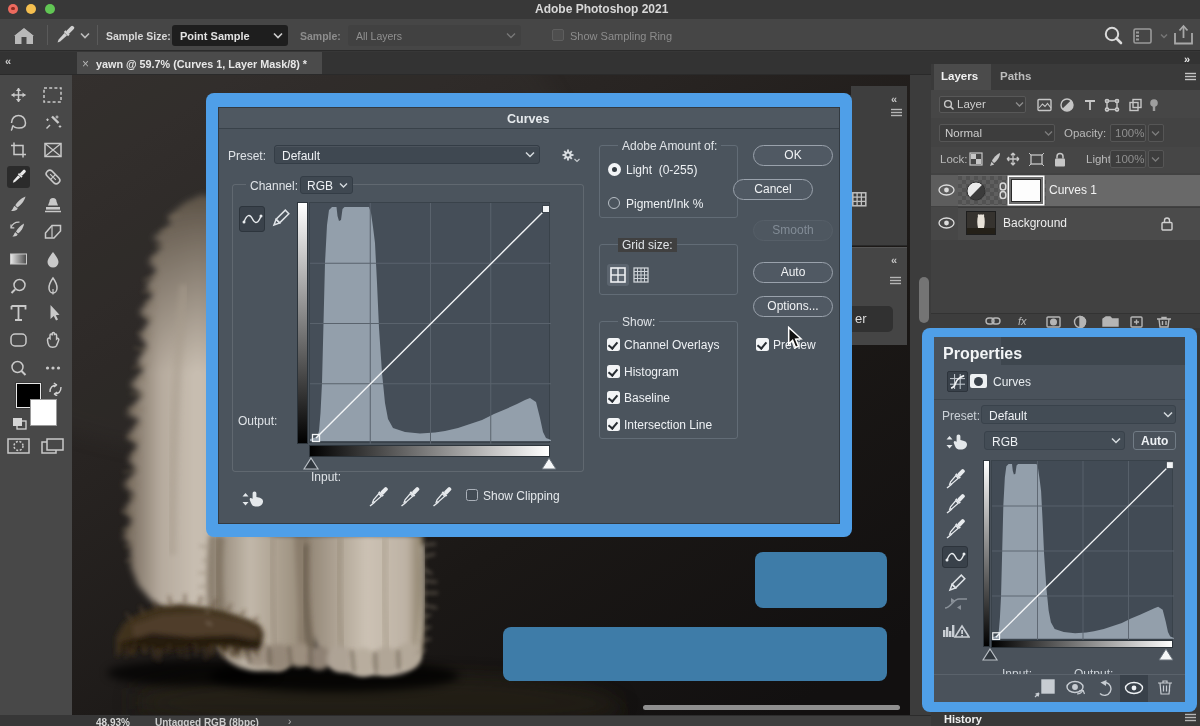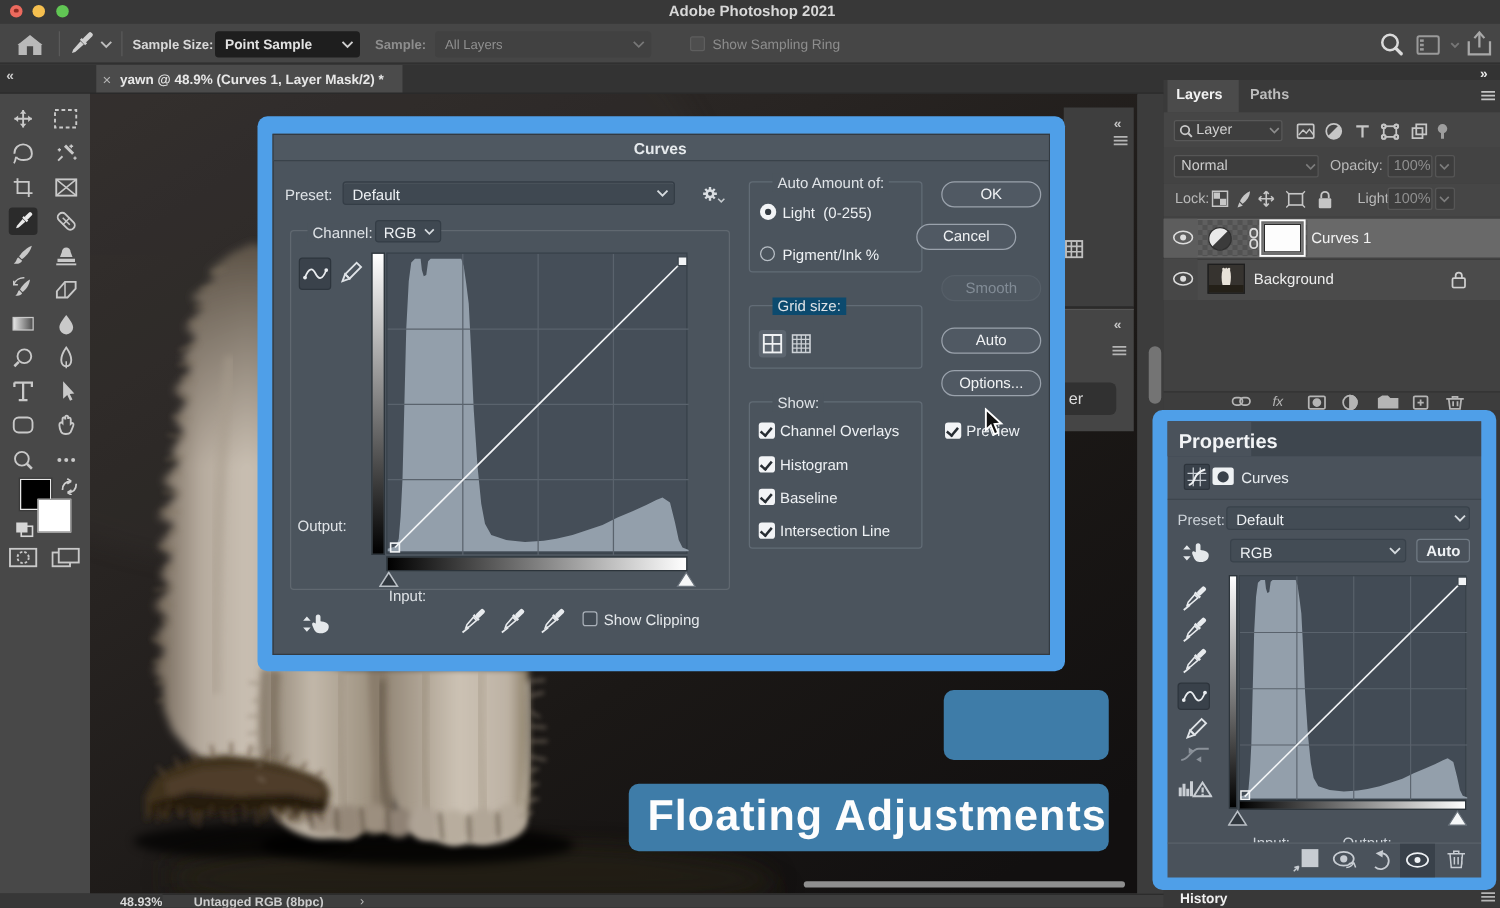--- a/index.html
+++ b/index.html
@@ -69,21 +69,21 @@
     <rect x="36" y="16.5" width="3" height="2" fill="#9a9a9a"></rect>
     <path d="M61 12.5 L64 15.5 L67 12.5" stroke="#767676" stroke-width="1.5" fill="none"></path>
     <path d="M75 11 L75 21.5 L92 21.5 L92 11" fill="none" stroke="#a8a8a8" stroke-width="1.8"></path>
     <line x1="83.5" y1="16" x2="83.5" y2="4.5" stroke="#a8a8a8" stroke-width="1.8"></line>
     <path d="M79.5 8.5 L83.5 4 L87.5 8.5" fill="none" stroke="#a8a8a8" stroke-width="1.8"></path>
   </svg>
 
   <div class="abs" style="left:0;top:52px;width:1200px;height:23px;background:#333333;"></div>
   <div class="abs" style="left:77px;top:52px;width:245px;height:23px;background:#4b4b4b;"></div>
   <div class="txt" style="left:82px;top:57px;font-size:12px;color:#b5b5b5;">×</div>
-  <div class="txt" style="left:96px;top:58px;font-size:10.8px;font-weight:bold;color:#e8e8e8;">yawn @ 48.9% (Curves 1, Layer Mask/2) *</div>
+  <div class="txt" style="left:96px;top:58px;font-size:10.8px;font-weight:bold;color:#e8e8e8;">yawn @ 59.7% (Curves 1, Layer Mask/8) *</div>
   <div class="txt" style="left:5px;top:55px;font-size:11px;font-weight:bold;color:#cccccc;">«</div>
   <div class="txt" style="left:1184px;top:53px;font-size:11px;font-weight:bold;color:#e8e8e8;">»</div>
   <div class="abs" style="left:0;top:74px;width:931px;height:2px;background:#2a2a2a;"></div>
 
   <div class="abs" style="left:0;top:75px;width:72px;height:640px;background:#484848;"></div>
   <svg class="abs" style="left:0;top:75px;" width="72" height="460" viewBox="0 0 72 460" fill="none" stroke="#c9c9c9" stroke-width="1.5">
 
     <g transform="translate(18.5,20)">
       <line x1="-7" y1="0" x2="7" y2="0"></line>
         <line x1="0" y1="-7" x2="0" y2="7"></line>
@@ -354,21 +354,20 @@
   <div class="abs" style="left:643px;top:705px;width:257px;height:5px;background:#8f8f8f;border-radius:2.5px;"></div>
 
   <div class="abs" style="left:0;top:715px;width:931px;height:11px;background:#3e3e3e;border-top:1px solid #2c2c2c;"></div>
   <div class="abs" style="left:0;top:715px;width:130px;height:11px;background:#373737;"></div>
   <div class="txt" style="left:96px;top:717px;font-size:10px;font-weight:bold;color:#d8d8d8;">48.93%</div>
   <div class="txt" style="left:155px;top:717px;font-size:10px;font-weight:bold;color:#cccccc;">Untagged RGB (8bpc)</div>
   <div class="txt" style="left:288px;top:716px;font-size:10px;color:#bbbbbb;">›</div>
 
   <div class="abs" style="left:755px;top:552px;width:132px;height:56px;background:#3e7ca8;border-radius:8px;"></div>
   <div class="abs" style="left:503px;top:627px;width:384px;height:54px;background:#3e7ca8;border-radius:8px;"></div>
-  <div class="txt" style="left:518px;top:634px;font-size:34.5px;font-weight:bold;color:#fdfdfd;letter-spacing:0.8px;">Floating Adjustments</div>
 
   <div class="abs" style="left:206px;top:93px;width:646px;height:444px;background:#4f9fe8;border-radius:8px;"></div>
   <div id="dlg" class="abs" style="left:218px;top:107px;width:622px;height:417px;background:#4b545d;border:1px solid #333a41;">
     
     <div class="abs" style="left:0;top:0;width:620px;height:21px;background:#4f5861;border-bottom:1px solid #39424a;"></div>
     <div class="txt" style="left:288px;top:4px;font-size:12.5px;font-weight:bold;color:#e6eaed;">Curves</div>
     
     <div class="txt" style="left:9px;top:41px;font-size:12px;color:#dfe3e7;">Preset:</div>
     <div class="abs" style="left:55px;top:37px;width:266px;height:19px;background:#3f4851;border:1px solid #343d46;border-radius:3px;box-shadow:inset 0 1px 0 rgba(255,255,255,0.07);"></div>
     <div class="txt" style="left:63px;top:41px;font-size:12px;color:#eef1f4;">Default</div>
@@ -456,29 +455,29 @@
         </g>
         <path d="M3 24 l5 -4" stroke="#e8ebee" stroke-width="1.4"></path>
       </g>
       <use href="#dropper" x="31.5" y="0"></use>
       <use href="#dropper" x="63.5" y="0"></use>
     </svg>
     <div class="abs" style="left:247px;top:381px;width:12px;height:12px;border:1.4px solid #aab1b9;border-radius:2.5px;background:#424b54;"></div>
     <div class="txt" style="left:264px;top:381px;font-size:12px;color:#e4e8eb;">Show Clipping</div>
 
     
-    <div class="txt" style="left:399px;top:31px;font-size:12px;color:#dfe3e7;background:#4b545d;padding:0 4px;z-index:2;">Auto Amount of:</div>
+    <div class="txt" style="left:399px;top:31px;font-size:12px;color:#dfe3e7;background:#4b545d;padding:0 4px;z-index:2;">Adobe Amount of:</div>
     <div class="abs" style="left:380px;top:37px;width:139px;height:73px;border:1px solid #626c76;border-radius:3px;"></div>
     <div class="abs" style="left:389px;top:55px;width:13px;height:13px;border-radius:50%;background:#f2f4f6;"></div>
     <div class="abs" style="left:393px;top:59px;width:5px;height:5px;border-radius:50%;background:#333b42;"></div>
     <div class="txt" style="left:407px;top:55px;font-size:12px;color:#eef1f4;">Light&nbsp;&nbsp;(0-255)</div>
     <div class="abs" style="left:389px;top:89px;width:12px;height:12px;border-radius:50%;border:1.4px solid #b8bfc6;"></div>
     <div class="txt" style="left:407px;top:89px;font-size:12px;color:#eef1f4;">Pigment/Ink %</div>
 
-    <div class="txt" style="left:399px;top:130px;font-size:12px;color:#dfe3e7;background:#0c4a6e;padding:0 4px;z-index:2;">Grid size:</div>
+    <div class="txt" style="left:399px;top:130px;font-size:12px;color:#dfe3e7;background:#404040;padding:0 4px;z-index:2;">Grid size:</div>
     <div class="abs" style="left:380px;top:136px;width:139px;height:51px;border:1px solid #626c76;border-radius:3px;"></div>
     <div class="abs" style="left:388px;top:156px;width:22px;height:22px;background:#5c656f;border-radius:3px;"></div>
     <svg class="abs" style="left:391px;top:159px;" width="16" height="16" viewBox="0 0 16 16">
       <rect x="1" y="1" width="14" height="14" fill="none" stroke="#f0f2f4" stroke-width="1.6"></rect>
       <line x1="8" y1="1" x2="8" y2="15" stroke="#f0f2f4" stroke-width="1.4"></line>
       <line x1="1" y1="8" x2="15" y2="8" stroke="#f0f2f4" stroke-width="1.4"></line>
     </svg>
     <svg class="abs" style="left:414px;top:159px;" width="16" height="16" viewBox="0 0 16 16">
       <rect x="1" y="1" width="14" height="14" fill="none" stroke="#ccd1d6" stroke-width="1.3"></rect>
       <g stroke="#ccd1d6" stroke-width="1">

